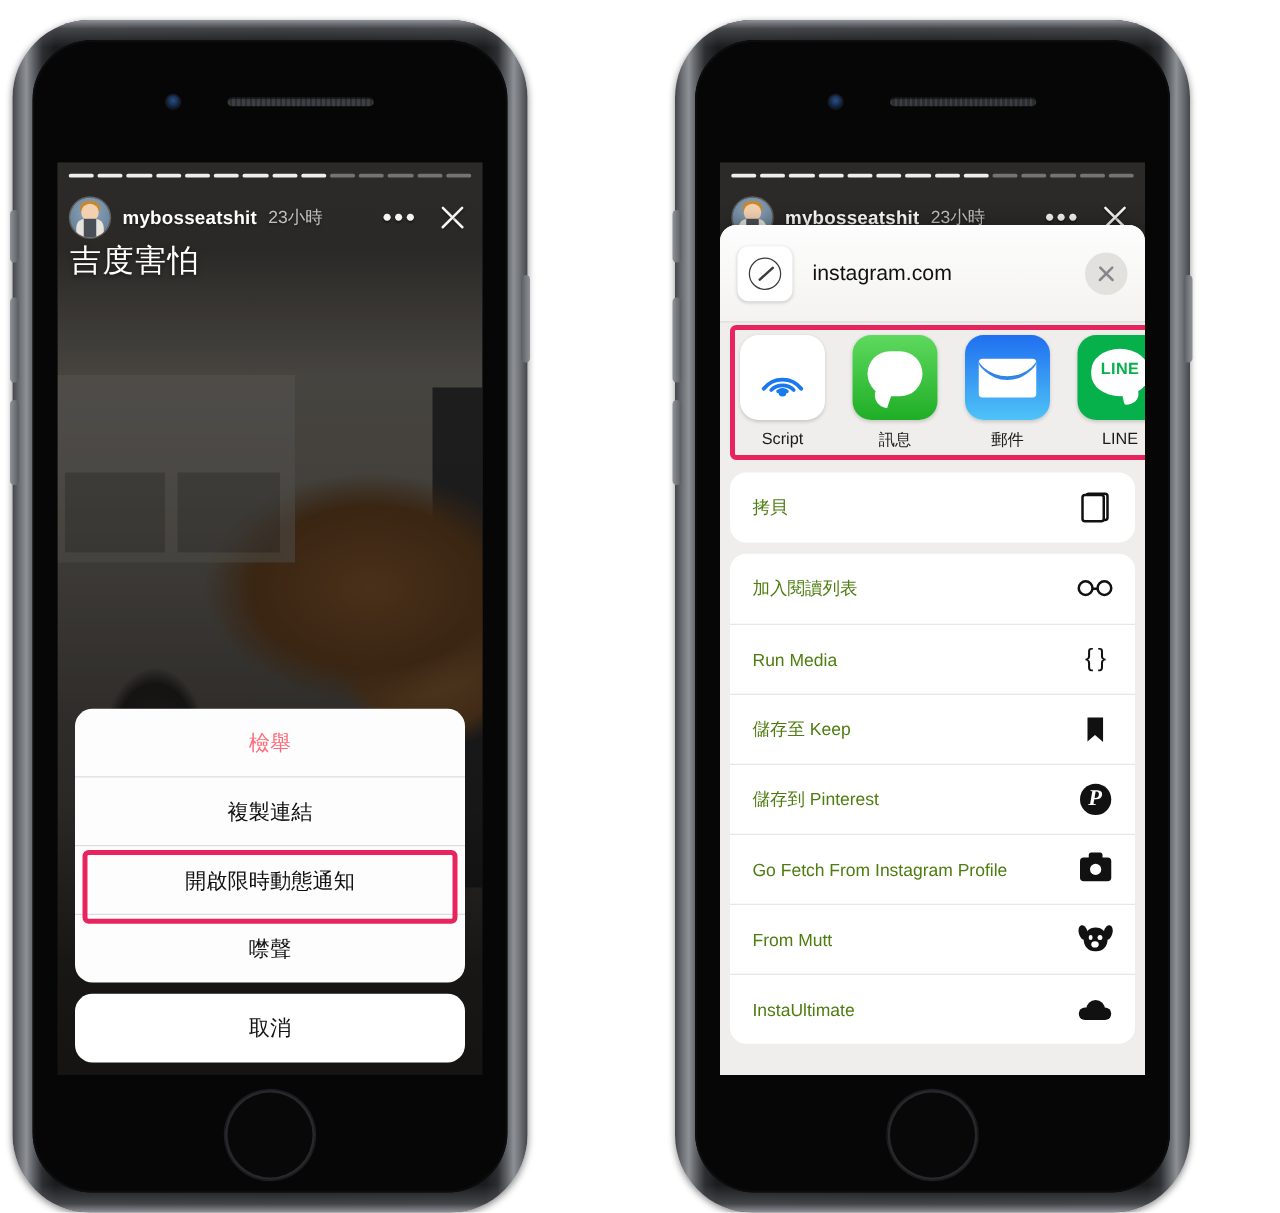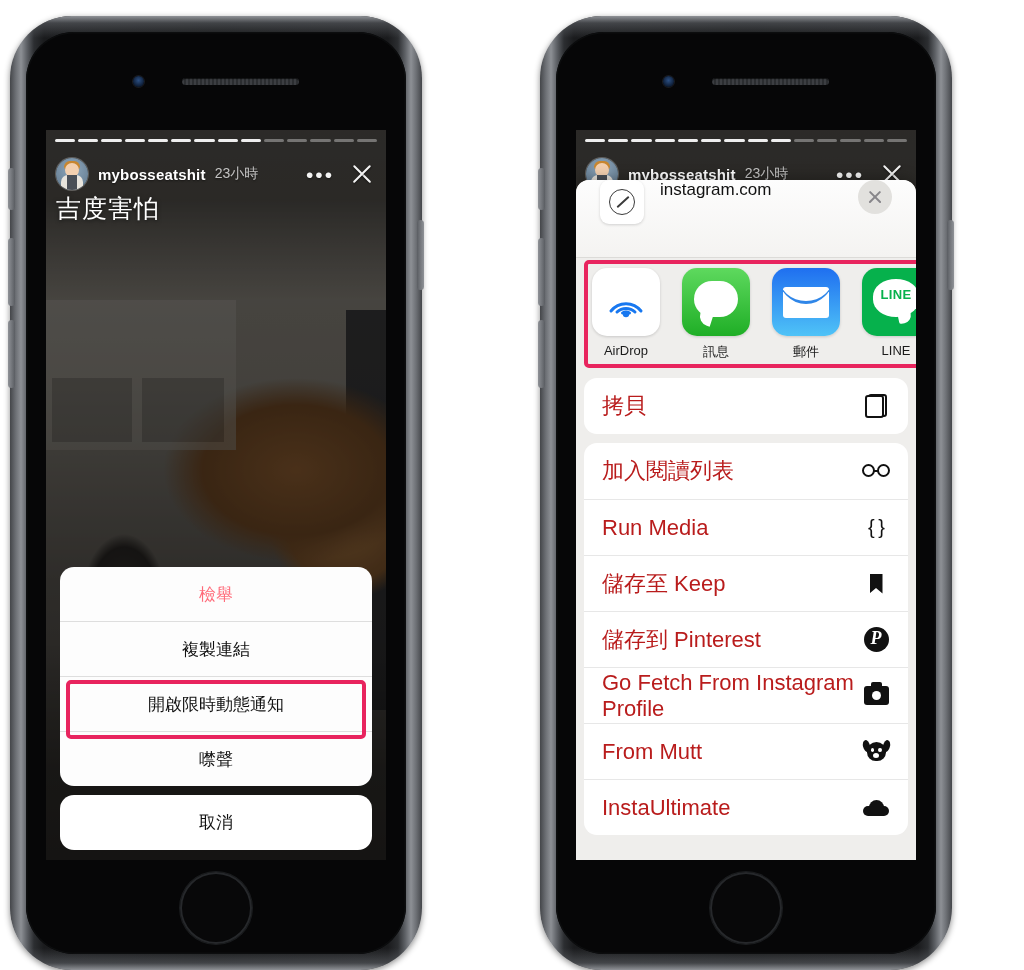--- a/index.html
+++ b/index.html
@@ -156,21 +156,21 @@
   
   .annot {
     position:absolute; border:4px solid #e8245e; border-radius:5px; pointer-events:none;
   }
   .annot-share { left:6px; right:6px; top:113px; height:59px; }
 
   
   .share-sheet { position:absolute; left:0; right:0; top:50px; bottom:0;
                  background:#efeeec; border-radius:13px 13px 0 0; overflow:hidden;
                  box-shadow:0 -2px 14px rgba(0,0,0,.28); }
-  .share-head { height:78px; display:flex; align-items:flex-start; padding:0 24px;
+  .share-head { height:78px; display:flex; align-items:center; padding:0 14px;
                 background:linear-gradient(180deg,#fdfdfd,#f4f3f1);
                 border-bottom:1px solid #dcdbd8; }
   .safari-tile { width:44px; height:44px; border-radius:9px; background:#fff;
                  box-shadow:0 1px 3px rgba(0,0,0,.16); display:flex; align-items:center; justify-content:center; }
   .safari-glyph { width:26px; height:26px; border-radius:50%; border:1.8px solid #3b3b3b; position:relative; }
   .safari-glyph::after { content:""; position:absolute; left:5px; top:11px; width:16px; height:2px;
                          background:#3b3b3b; transform:rotate(-42deg); border-radius:2px; }
   .share-url { margin-left:16px; font-size:17px; color:#111; }
   .share-head-spacer { flex:1; }
   .sheet-close { width:34px; height:34px; border-radius:50%; background:#e2e1de; position:relative; }
@@ -213,21 +213,21 @@
   .ic-line .ltxt { position:absolute; left:0; right:0; top:19px; text-align:center;
                  font-size:13px; font-weight:700; color:#06b14c; letter-spacing:.3px; }
   
   .ic-fb { background:linear-gradient(180deg,#1f86f5,#0a6ae0); }
 
   
   .list-group { background:#fff; border-radius:13px; margin:9px 8px; overflow:hidden; }
   .list-row { height:56px; display:flex; align-items:center; padding:0 18px;
               border-top:1px solid #e7e7e7; }
   .list-row:first-child { border-top:none; }
-  .list-label { font-size:22px; color:#b91c1c; flex:1; }
+  .list-label { font-size:14px; color:#4d7c0f; flex:1; }
   .list-ic { width:28px; height:28px; display:flex; align-items:center; justify-content:center;
              color:#000; }
 
   
   .ic-copy { position:relative; width:22px; height:24px; }
   .ic-copy::before { content:""; position:absolute; right:0; top:0; width:15px; height:19px;
       border:2px solid #111; border-radius:3px; }
   .ic-copy::after { content:""; position:absolute; left:0; bottom:0; width:15px; height:19px;
       border:2px solid #111; border-radius:3px; background:#fff; }
   .ic-glasses { width:28px; height:14px; position:relative; }
@@ -398,21 +398,21 @@
               <div class="app-icon ic-airdrop">
                 <svg class="ad" viewBox="0 0 44 44">
                   <g fill="none" stroke="#1878f0" stroke-width="3" stroke-linecap="round">
                     <path d="M7 30 A19 19 0 0 1 37 30"></path>
                     <path d="M13 31 A13 13 0 0 1 31 31"></path>
                     <path d="M18.5 32 A7 7 0 0 1 25.5 32"></path>
                   </g>
                   <circle cx="22" cy="33" r="3.2" fill="#1878f0"></circle>
                 </svg>
               </div>
-              <div class="app-label">AirDrop</div>
+              <div class="app-label">Script</div>
             </div>
 
             <div class="app-item">
               <div class="app-icon ic-msg">
                 <div class="tail"></div>
                 <div class="bub"></div>
               </div>
               <div class="app-label">訊息</div>
             </div>
 

